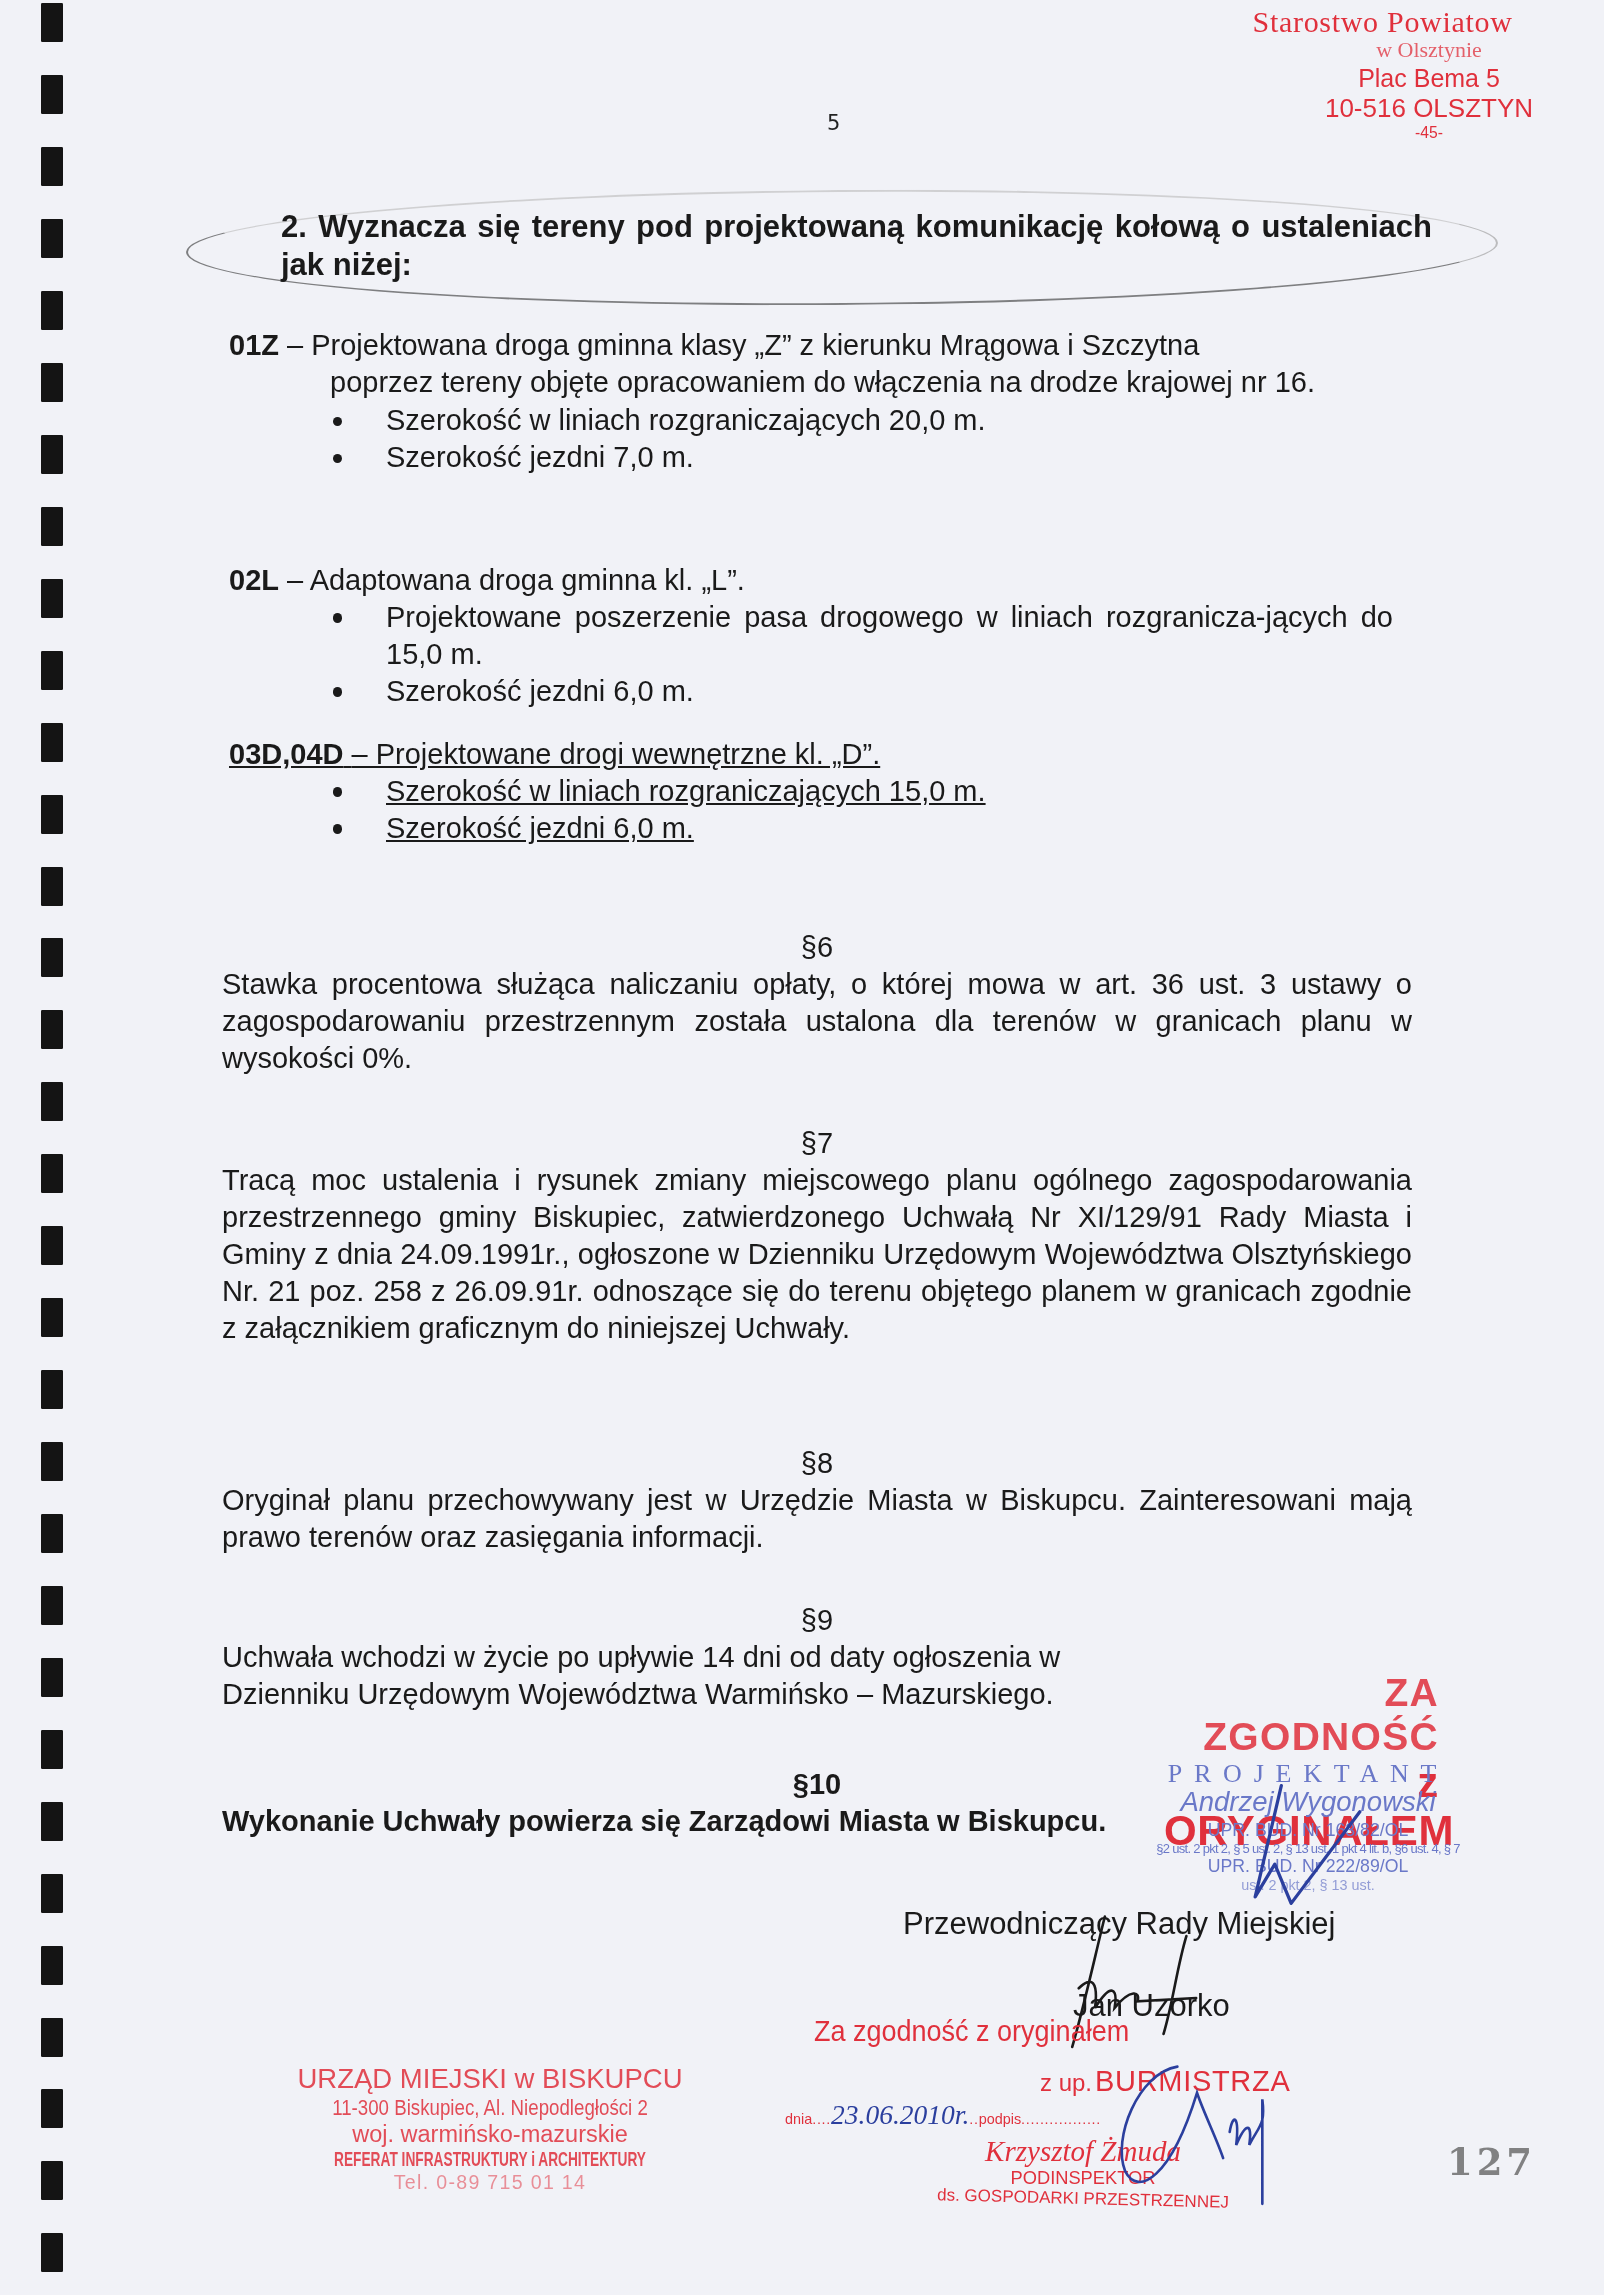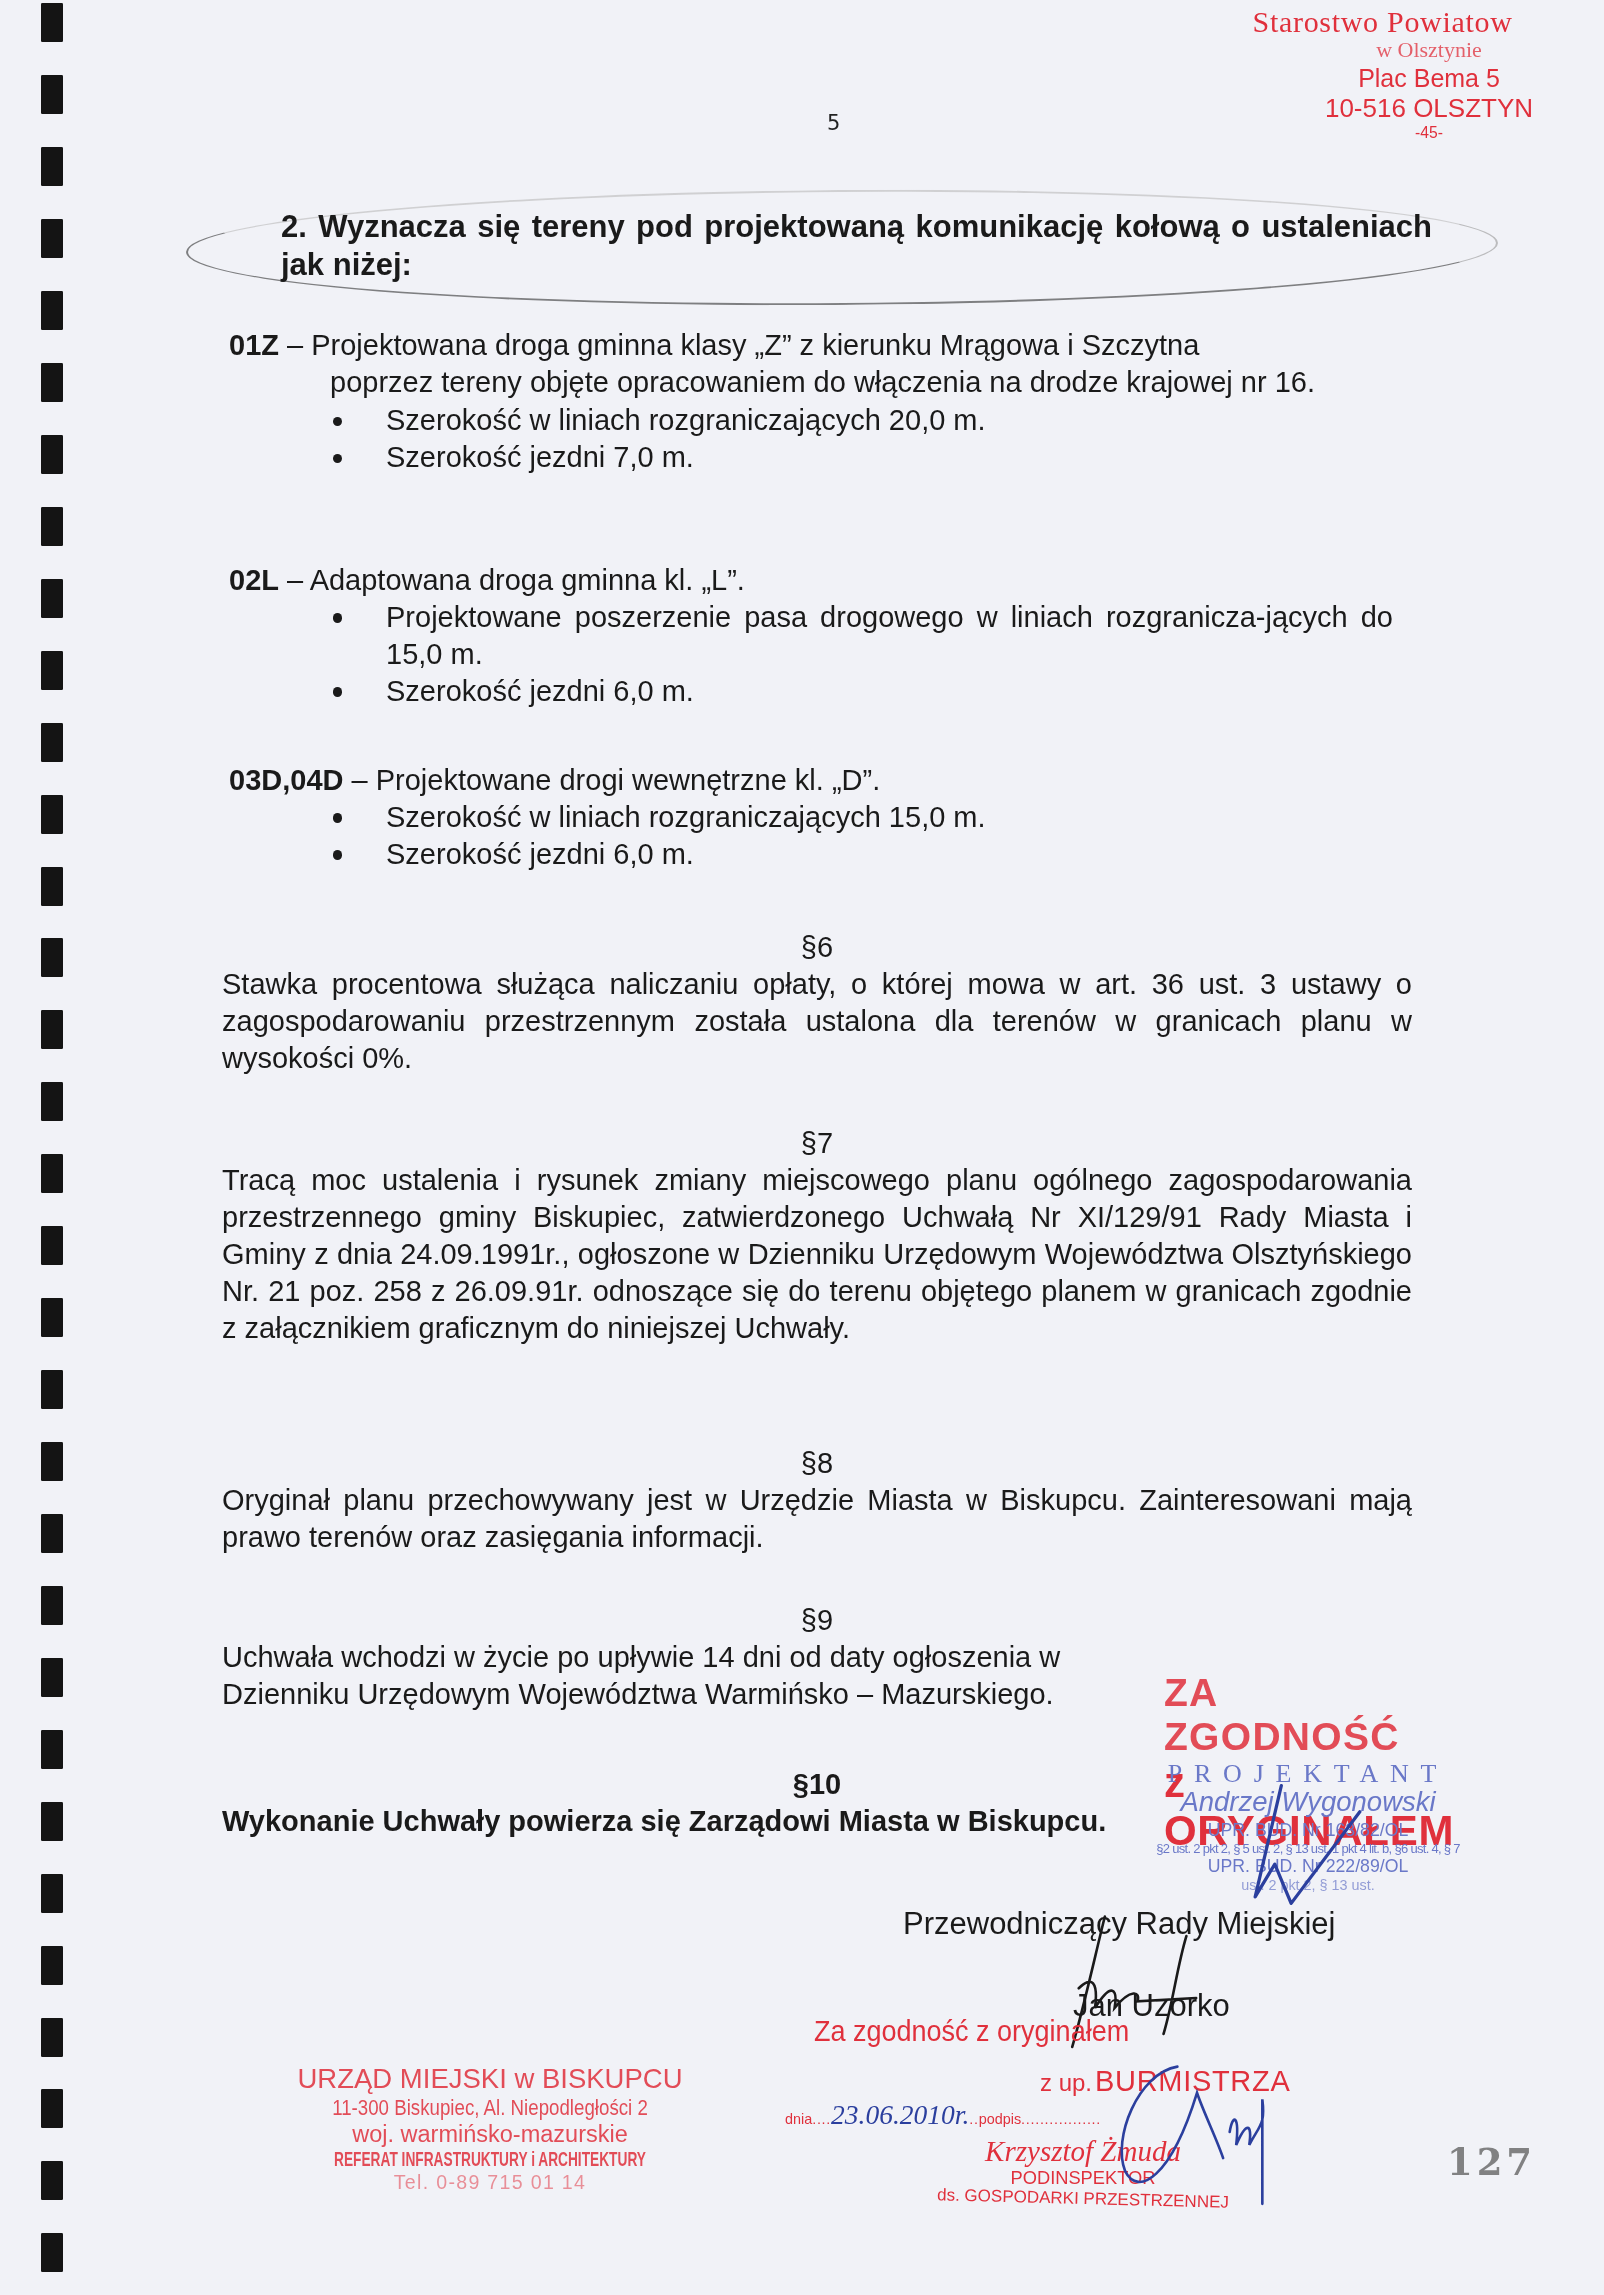--- a/index.html
+++ b/index.html
@@ -30,21 +30,21 @@
   .road { margin:0; }
   .road .first { display:block; }
   .road .cont { display:block; padding-left:101px; }
   .bullets { list-style:none; margin:0; padding:0 0 0 101px; }
   .bullets li { position:relative; padding-left:56px; }
   .bullets li::before { content:""; position:absolute; left:3.3px; top:14.4px; width:9.2px; height:9.2px; background:#1a1a1a; border-radius:50%; }
 
   .para-sign { text-align:center; font-size:29px; }
   .justify { text-align:justify; text-align-last:left; }
 
-  .stamp-zgod { left:1164px; top:1671px; width:275px; color:#e0303c; text-align:left; font-weight:bold; }
+  .stamp-zgod { left:1164px; top:1671px; width:275px; color:#e0303c; text-align:right; font-weight:bold; }
   .stamp-zgod .a { font-size:39px; letter-spacing:1.3px; opacity:.85; }
   .stamp-zgod .b { font-size:42px; letter-spacing:0.7px; }
 
   .stamp-proj { left:1138px; top:1743px; width:340px; color:#6a78c8; text-align:center; }
   .stamp-proj .p1 { font-family:"Liberation Serif", serif; font-size:26px; letter-spacing:11.8px; }
   .stamp-proj .p2 { font-size:27.5px; font-style:italic; margin-top:-2.6px;text-align:center; }
   .stamp-proj .p3 { font-size:17.7px; margin-top:1.3px; }
   .stamp-proj .p4 { font-size:13px; margin-top:0; letter-spacing:-0.7px; }
   .stamp-proj .p5 { font-size:17.7px; }
   .stamp-proj .p6 { font-size:14.4px; opacity:.7; }
@@ -138,21 +138,21 @@
 <div class="abs doc" style="top:562px;">
   <div class="road">
     <span class="first"><span class="road-code">02L</span> <span>– Adaptowana droga gminna kl. „L”.</span></span>
   </div>
   <ul class="bullets" style="padding-right:26px;">
     <li class="justify">Projektowane poszerzenie pasa drogowego w liniach rozgranicza-jących do 15,0 m.</li>
     <li>Szerokość jezdni 6,0 m.</li>
   </ul>
 </div>
 
-<div class="abs doc" style="top:762px;">
+<div class="abs doc" style="top:736px;text-decoration:underline;">
   <div class="road">
     <span class="first"><span class="road-code">03D,04D</span> <span>– Projektowane drogi wewnętrzne kl. „D”.</span></span>
   </div>
   <ul class="bullets">
     <li>Szerokość w liniach rozgraniczających 15,0 m.</li>
     <li>Szerokość jezdni 6,0 m.</li>
   </ul>
 </div>
 
 <div class="abs doc" style="top:929px; left:222px;">

